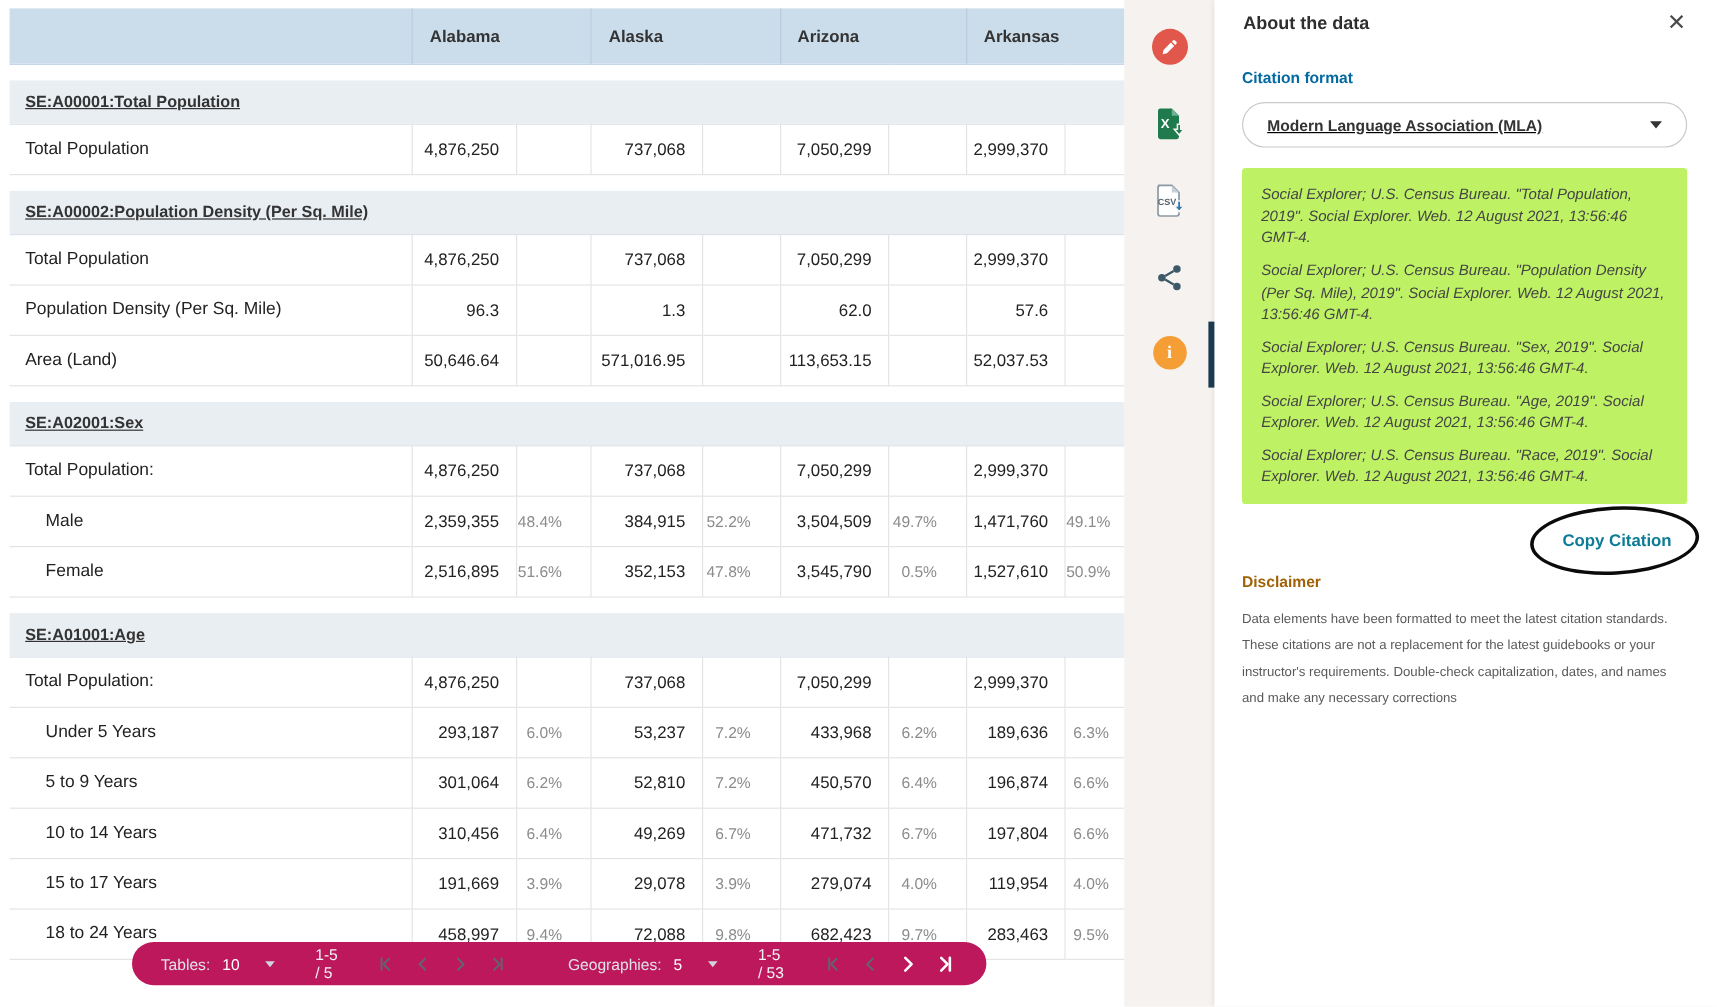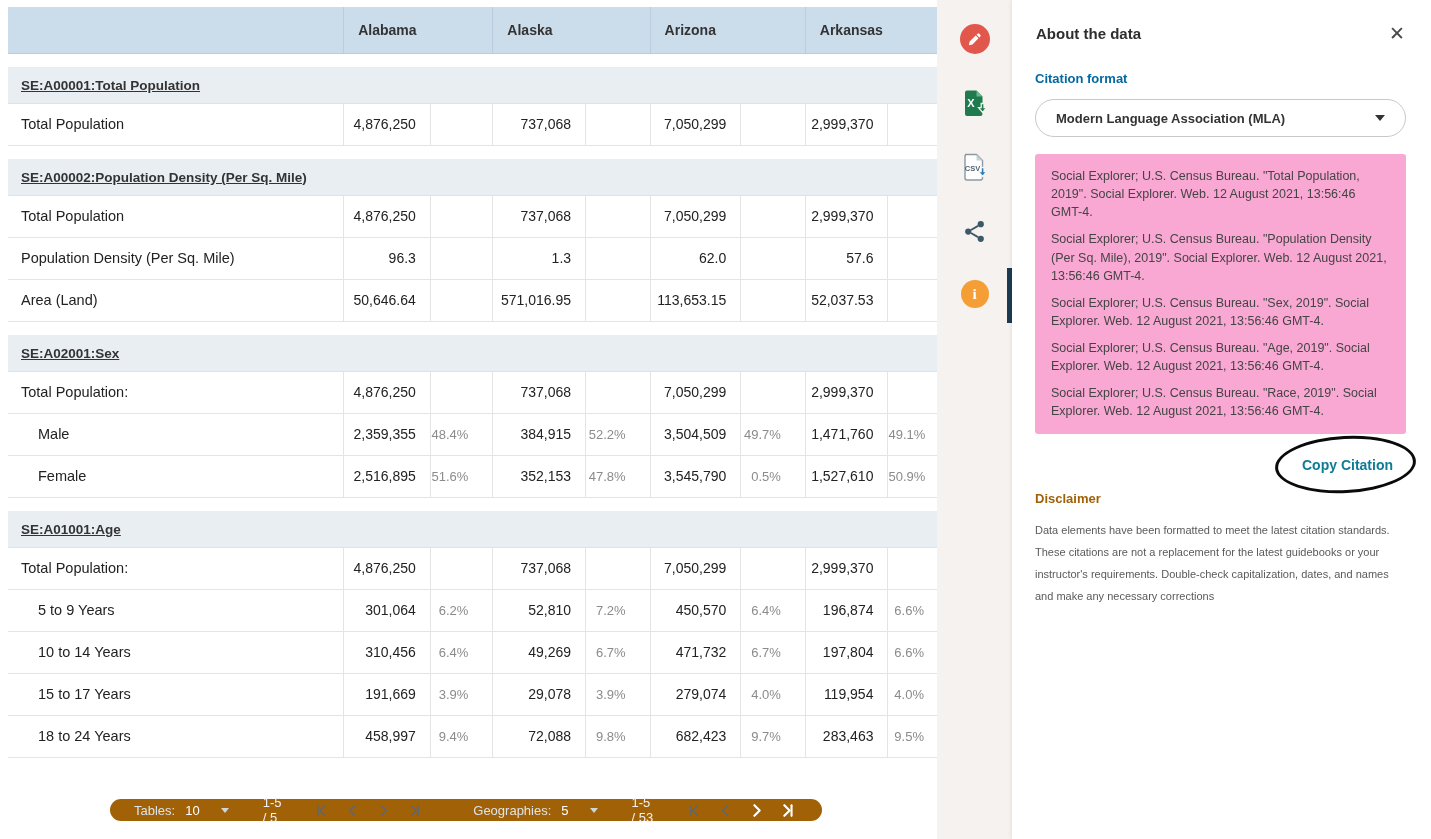--- a/index.html
+++ b/index.html
@@ -16,21 +16,21 @@
   .gap-row td { height:14px; background:#fff; border:none; }
   .section-row td { height:36px; background:#E9EEF3; border-bottom:1px solid #dde3e9; padding-left:13px; }
   .section-title { font-size:13.5px; font-weight:bold; color:#333; text-decoration:underline; cursor:pointer; }
   .data-row td { height:42px; border-bottom:1px solid #e4e4e4; border-right:1px solid #e4e4e4; background:#fff; }
   td.label { font-size:14.5px; color:#222; padding-left:13px; }
   td.label.indent { padding-left:30px; }
   td.val { text-align:right; padding-right:14px; font-size:14px; color:#222; }
   td.pct { text-align:right; padding-right:24px; font-size:13px; color:#8b8b8b; }
 
   
-  .pagination { position:absolute; left:110px; bottom:18px; width:712px; height:22px; background:#a16207;
+  .pagination { position:absolute; left:110px; bottom:18px; width:712px; height:36px; background:#be185d;
                 border-radius:18px; display:flex; align-items:center; color:#fff; font-size:13px; padding:0 24px; }
   .pag-label { color:#dfe3e8; }
   .page-size { display:flex; align-items:center; gap:21px; margin-left:10px; cursor:pointer; color:#fff; }
   .caret-down { width:0; height:0; border-left:4.5px solid transparent; border-right:4.5px solid transparent;
                 border-top:5.5px solid #cfd5db; }
   .range { margin-left:34px; color:#f0f2f4; }
   .nav-group { display:flex; align-items:center; gap:9px; margin-left:28px; }
   .nav-btn { width:22px; height:22px; display:flex; align-items:center; justify-content:center; color:#fff; cursor:pointer; }
   .nav-btn.disabled { color:#5d6773; cursor:default; }
   .nav-btn svg { display:block; }
@@ -41,34 +41,34 @@
                 display:flex; flex-direction:column; align-items:center; padding-top:24px; gap:34px; }
   .tool { width:30px; height:30px; display:flex; align-items:center; justify-content:center; cursor:pointer; }
   .edit-circle { width:30px; height:30px; border-radius:50%; background:#E2574C; }
   .info-circle { width:28px; height:28px; border-radius:50%; background:#F59E35; color:#fff;
                  font-weight:bold; font-size:15px; font-family:"Liberation Serif",serif; }
   .active-indicator { position:absolute; left:1007px; top:268px; width:6px; height:55px; background:#1C3B52; }
 
   
   .panel { position:absolute; left:1012px; top:0; width:419px; height:839px; background:#fff;
            box-shadow:-1px 0 4px rgba(0,0,0,0.08); }
-  .panel-header { display:flex; justify-content:space-between; align-items:center; padding:24px 26px 0 24px;gap:48px; }
+  .panel-header { display:flex; justify-content:space-between; align-items:center; padding:10px 26px 0 24px;gap:48px; }
   .panel-title { font-size:15px; font-weight:bold; color:#2e2e2e; }
   .close-btn { font-size:19px; color:#4a4a4a; cursor:pointer; line-height:1; }
   .tabs { display:flex; gap:26px; padding-left:32px; margin-top:22px; border-bottom:1px solid #e6e6e6; }
   .tab { padding:8px 8px 11px; font-size:14px; font-weight:bold; color:#55707e; cursor:pointer; }
   .tab.active { color:#0E7C96; border-bottom:3px solid #0E7C96; margin-bottom:-1px; padding-bottom:8px; }
   .panel-body { padding:0 25px 0 23px; }
   .format-label { margin-top:28px; font-size:13px; font-weight:bold; color:#0369a1; }
   .dropdown { margin-top:13px; height:38px; border:1px solid #c9c9c9; border-radius:19px; background:#fff;
-              display:flex; align-items:center; justify-content:space-between; padding:0 20px; cursor:pointer; }
+              display:flex; align-items:center; justify-content:space-between; padding:0 20px; cursor:pointer;text-decoration:underline; }
   .dropdown-value { font-size:13px; font-weight:bold; color:#333; }
   .dd-caret { width:0; height:0; border-left:5px solid transparent; border-right:5px solid transparent;
               border-top:6px solid #333; }
-  .citation-box { margin-top:17px; background:#f9a8d4; border-radius:3px; padding:13px 16px; }
+  .citation-box { margin-top:17px; background:#bef264; border-radius:3px; padding:13px 16px;font-style:italic; }
   .citation { font-size:12.5px; line-height:1.45; color:#444; margin-bottom:9px; }
   .citation:last-child { margin-bottom:0; }
   .copy-row { margin-top:22px; text-align:right; position:relative; padding-right:13px; height:20px; }
   .copy-btn { font-size:14px; font-weight:bold; color:#0E7C96; cursor:pointer; }
   .annotation-ellipse { position:absolute; right:-10px; top:-20px; width:141px; height:57px;
                         border:3.5px solid #0b0b0b; border-radius:50%; transform:rotate(-3deg); pointer-events:none; }
   .disclaimer-label { margin-top:15px; font-size:13px; font-weight:bold; color:#a16207; }
   .disclaimer-text { margin-top:13px; font-size:11px; line-height:22px; color:#5a5a5a; }
 </style>
 </head>
@@ -205,20 +205,31 @@
             <td class="val">4,876,250</td>
             <td class="pct"></td>
             <td class="val">737,068</td>
             <td class="pct"></td>
             <td class="val">7,050,299</td>
             <td class="pct"></td>
             <td class="val">2,999,370</td>
             <td class="pct"></td>
           </tr>
           <tr class="data-row">
+            <td class="label indent">Under 5 Years</td>
+            <td class="val">293,187</td>
+            <td class="pct">6.0%</td>
+            <td class="val">53,237</td>
+            <td class="pct">7.2%</td>
+            <td class="val">433,968</td>
+            <td class="pct">6.2%</td>
+            <td class="val">189,636</td>
+            <td class="pct">6.3%</td>
+          </tr>
+          <tr class="data-row">
             <td class="label indent">5 to 9 Years</td>
             <td class="val">301,064</td>
             <td class="pct">6.2%</td>
             <td class="val">52,810</td>
             <td class="pct">7.2%</td>
             <td class="val">450,570</td>
             <td class="pct">6.4%</td>
             <td class="val">196,874</td>
             <td class="pct">6.6%</td>
           </tr>

